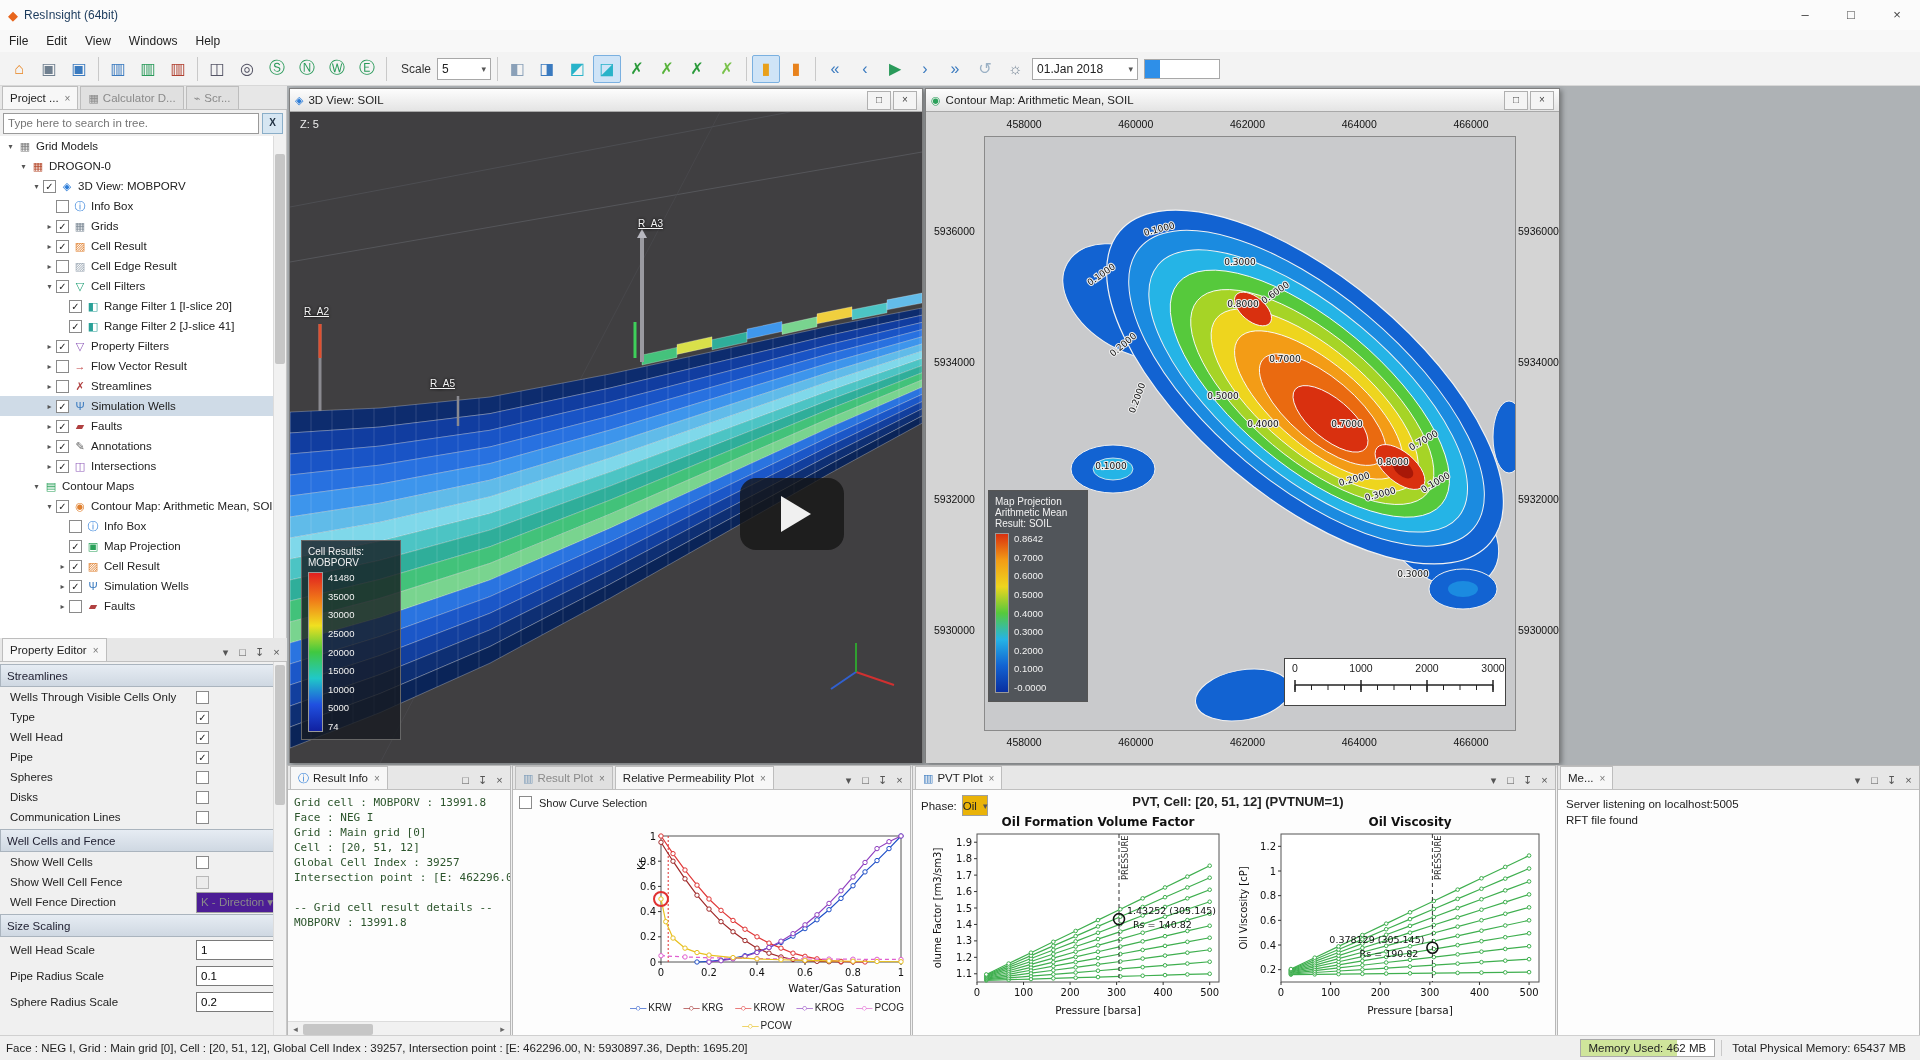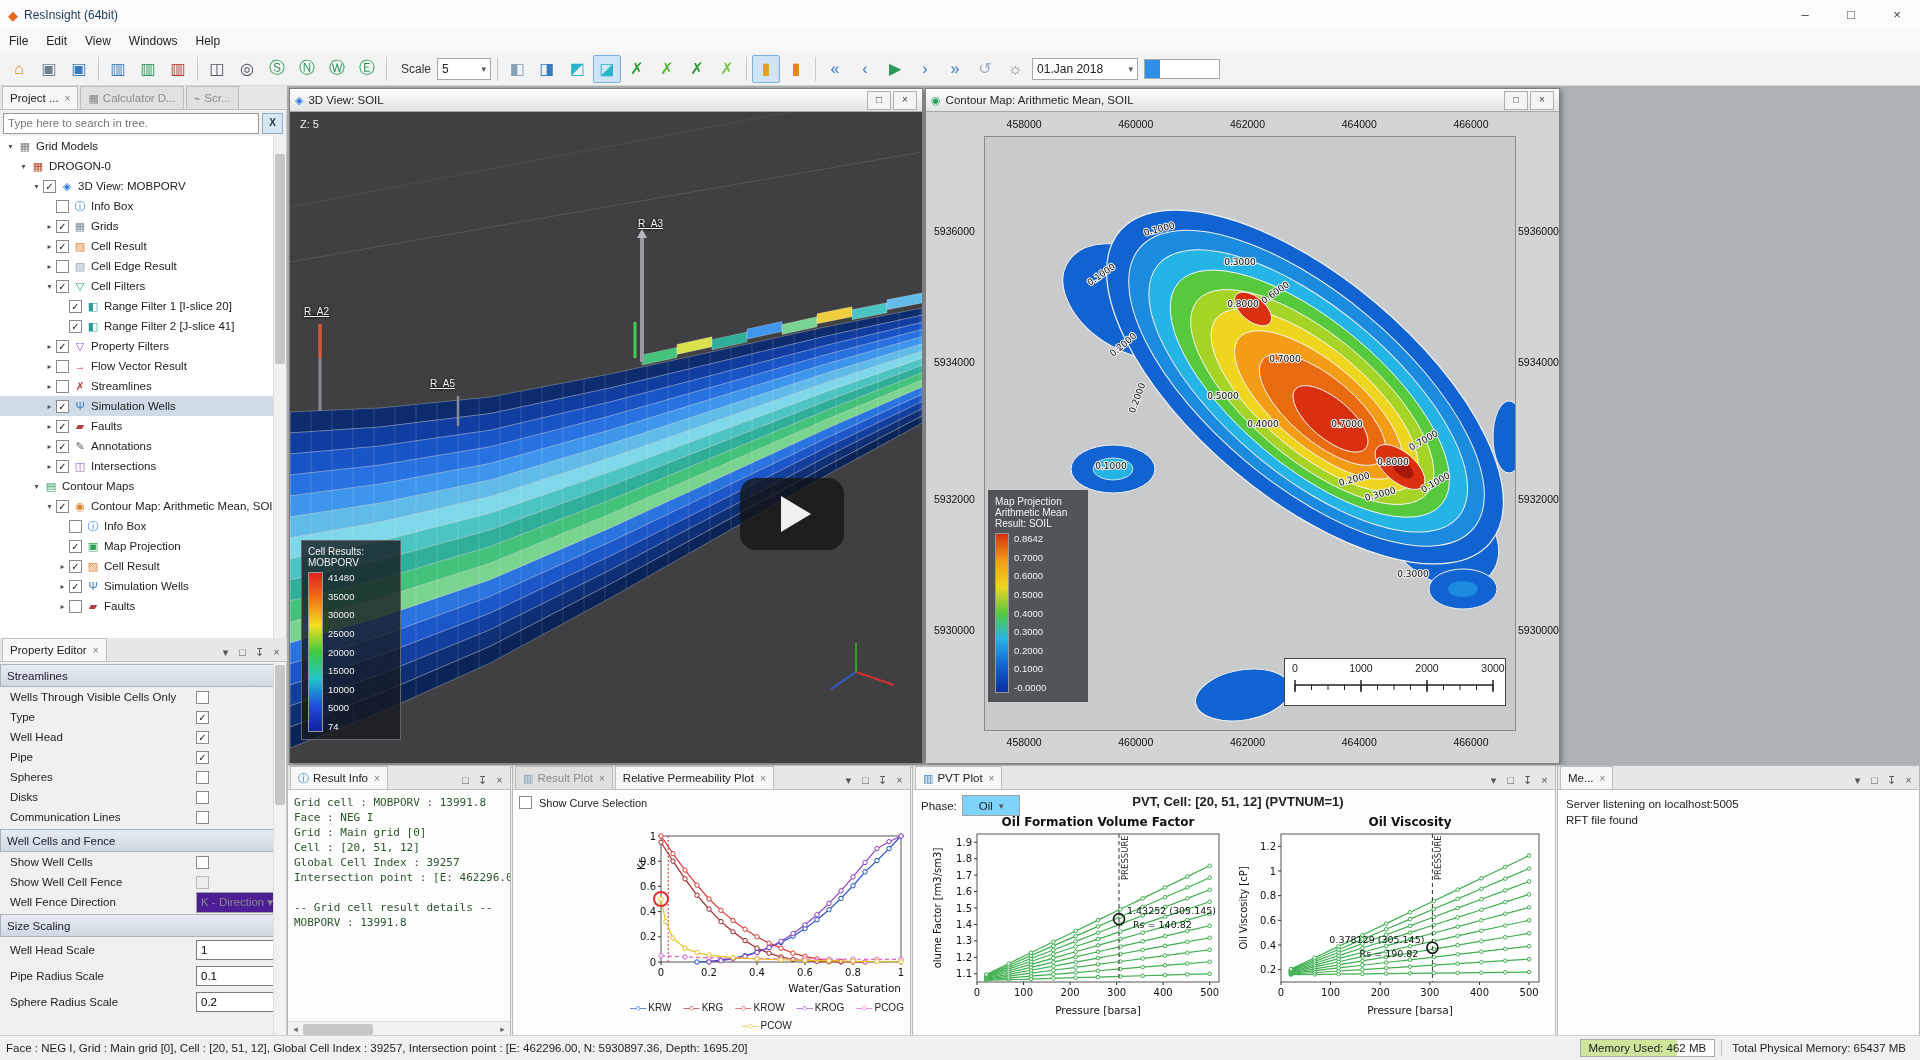--- a/index.html
+++ b/index.html
@@ -86,21 +86,21 @@
   .hscroll{position:absolute;left:0;bottom:0;width:100%;height:15px;background:#f1f1f1;border-top:1px solid #dcdcdc;box-sizing:border-box;display:flex;align-items:center;}
   .harrow{width:15px;text-align:center;color:#666;font-size:9px;}
   .hthumb{height:11px;width:70px;background:#c6c6c6;border-radius:2px;}
   .cbrow{position:absolute;left:6px;top:6px;display:flex;align-items:center;font-size:11px;}
   #rp-title{position:absolute;left:118px;top:3px;width:278px;text-align:center;font-weight:bold;font-size:12.5px;line-height:1.25;}
   .lgrow{position:absolute;left:110px;width:288px;display:flex;justify-content:center;gap:12px;font-size:10px;align-items:center;}
   .lgitem{display:flex;align-items:center;gap:3px;}
   .lgmark{font-size:9px;letter-spacing:-1px;}
   #pvt-title{position:absolute;left:110px;top:4px;width:430px;text-align:center;font-weight:bold;font-size:13px;}
   .phr{position:absolute;left:8px;top:5px;display:flex;align-items:center;font-size:11.5px;}
-  .phsel{height:19px;border:1px solid #a0a0a0;background:#7dd3fc;display:flex;align-items:center;padding:0 16px;margin-left:5px;}
+  .phsel{height:19px;border:1px solid #a0a0a0;background:#eab308;display:flex;align-items:center;padding:0 0;margin-left:5px;}
   #msgbody{padding:6px 8px;font-size:11.5px;line-height:16px;color:#222;}
   
   #statusbar{left:0;top:1035px;width:1920px;height:25px;background:#f0f0f0;border-top:1px solid #d0d0d0;display:flex;align-items:center;font-size:11.5px;box-sizing:border-box;}
   #statusleft{margin-left:6px;white-space:nowrap;}
   #statusright{margin-left:auto;display:flex;align-items:center;height:100%;}
   #membox{padding:2px 8px;border:1px solid #aaa;background:linear-gradient(to right,#cfe59b 72%,#fff 72%);margin-right:6px;}
   #totmem{padding:2px 10px;border-left:1px solid #c9c9c9;margin-right:4px;}
   svg text{font-family:"DejaVu Sans","Liberation Sans",sans-serif;}
 </style>
 </head>

